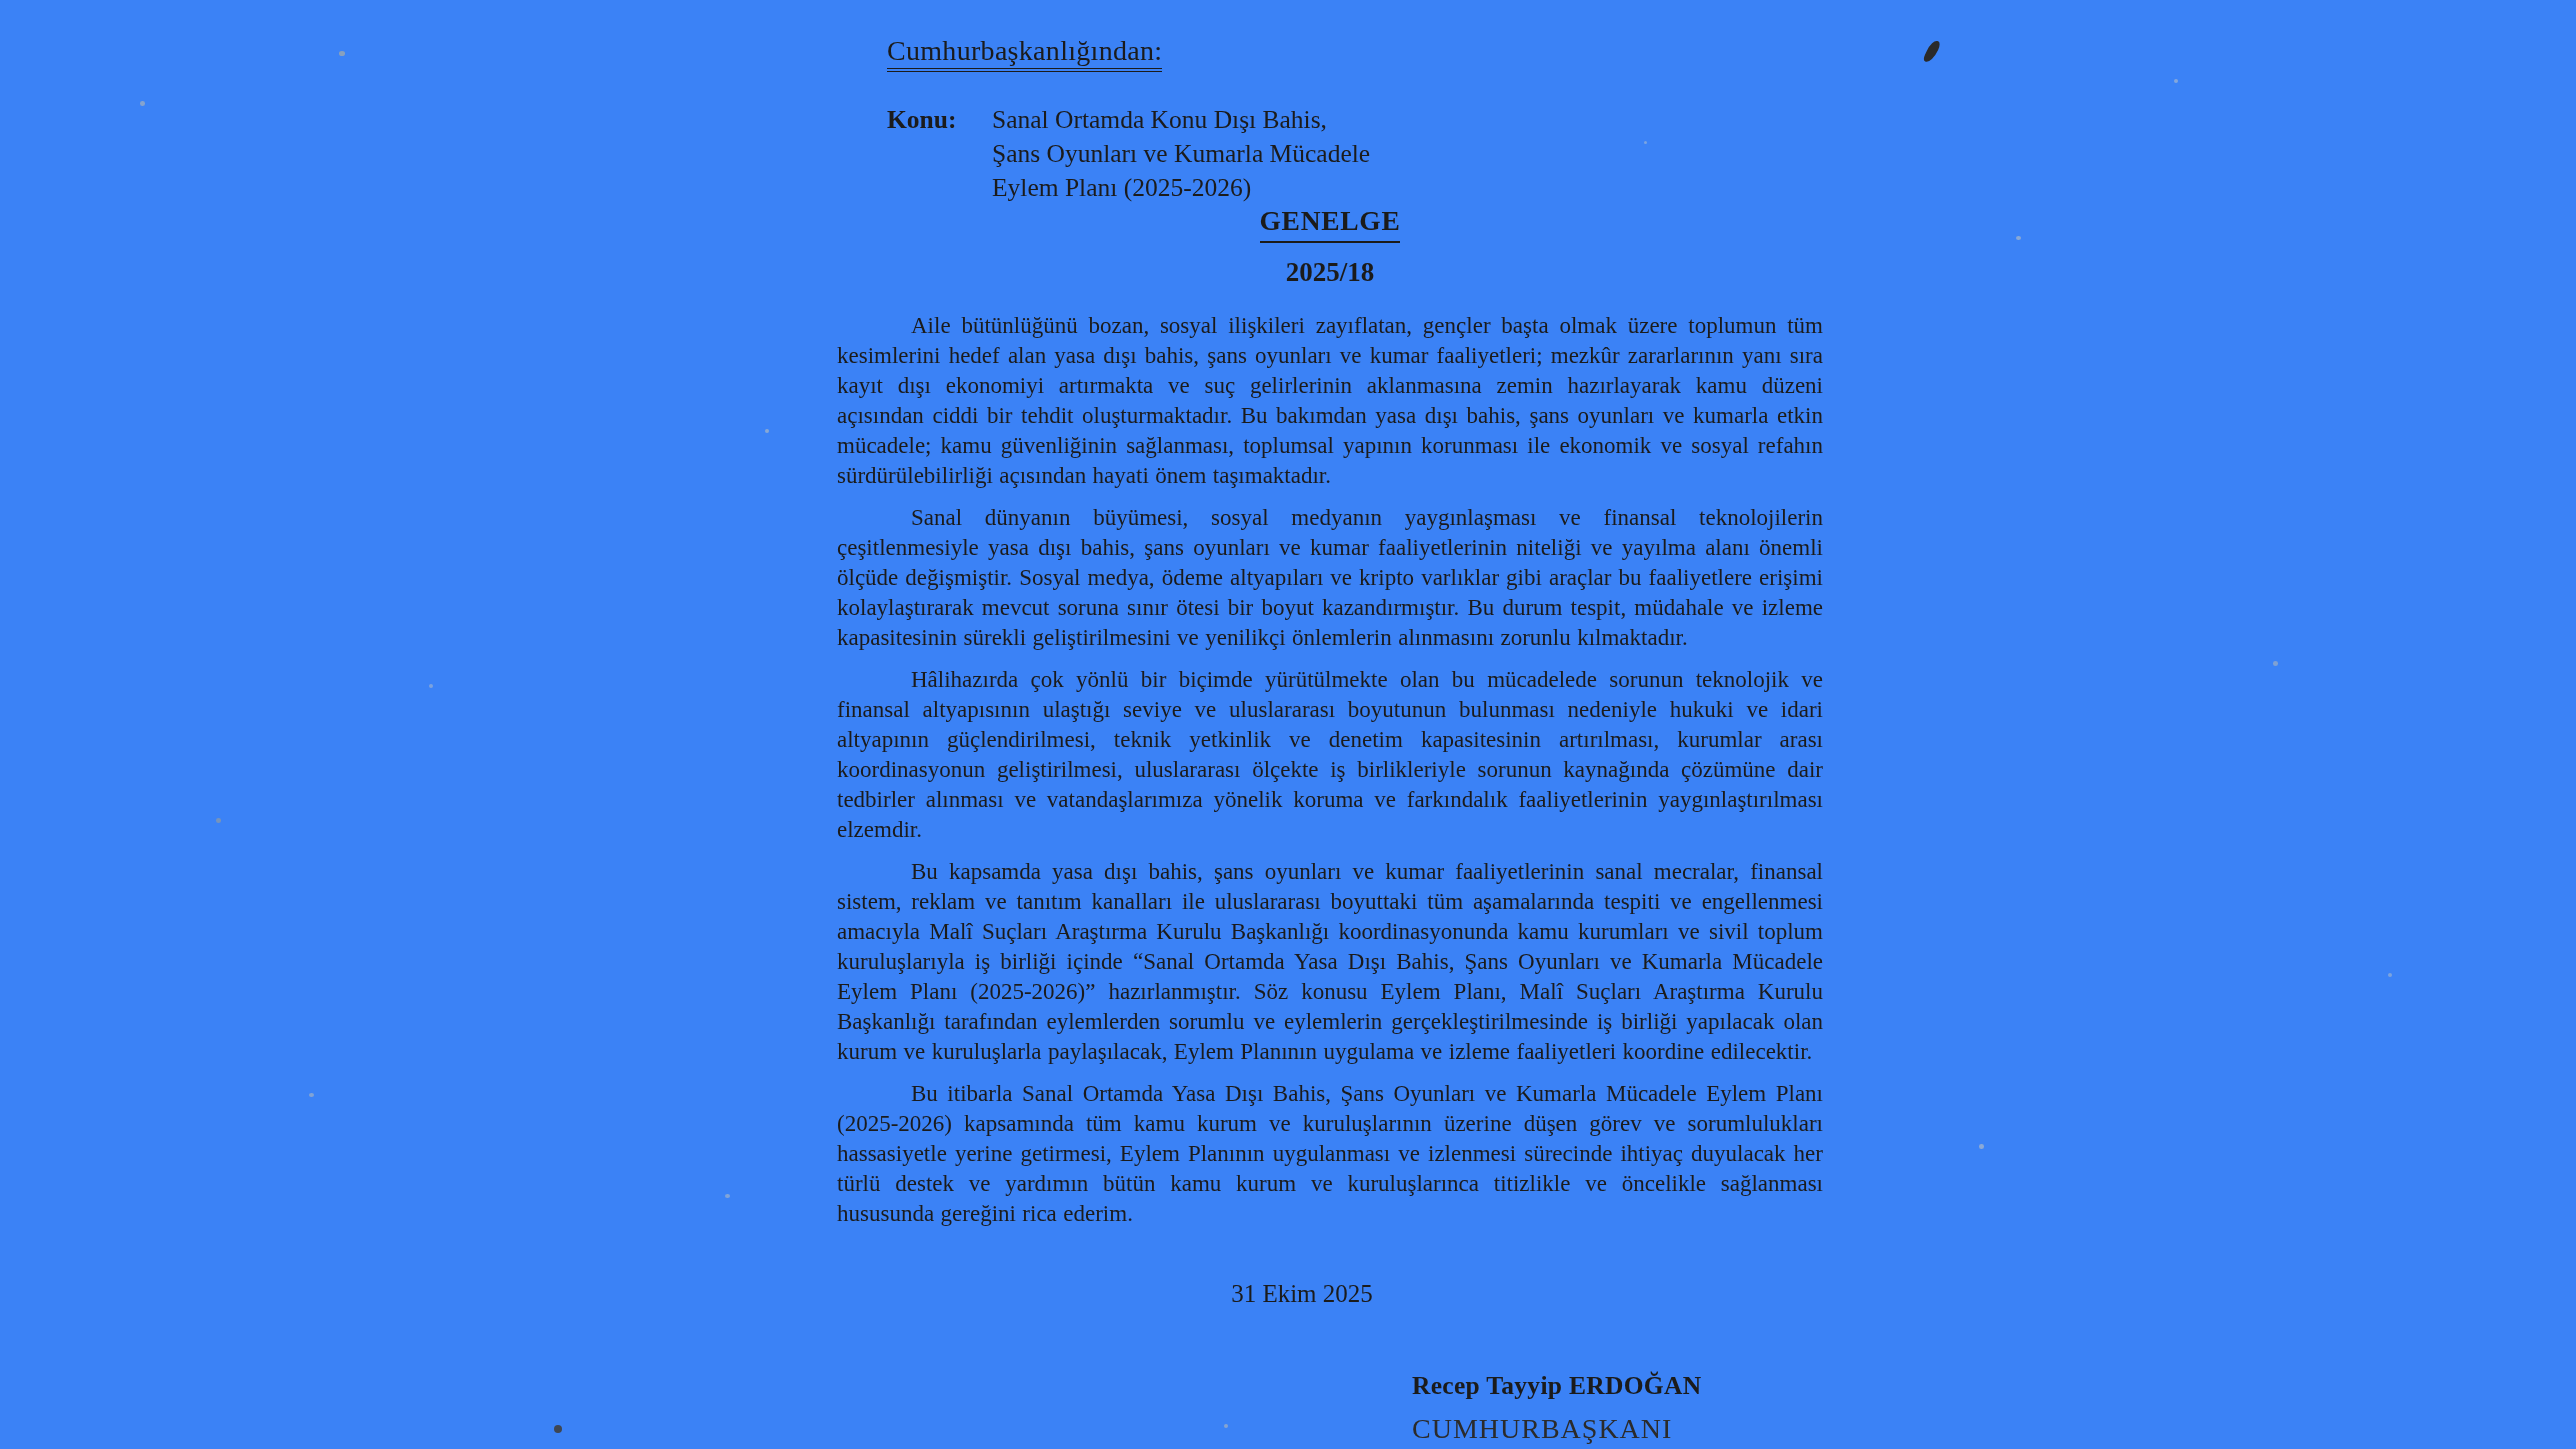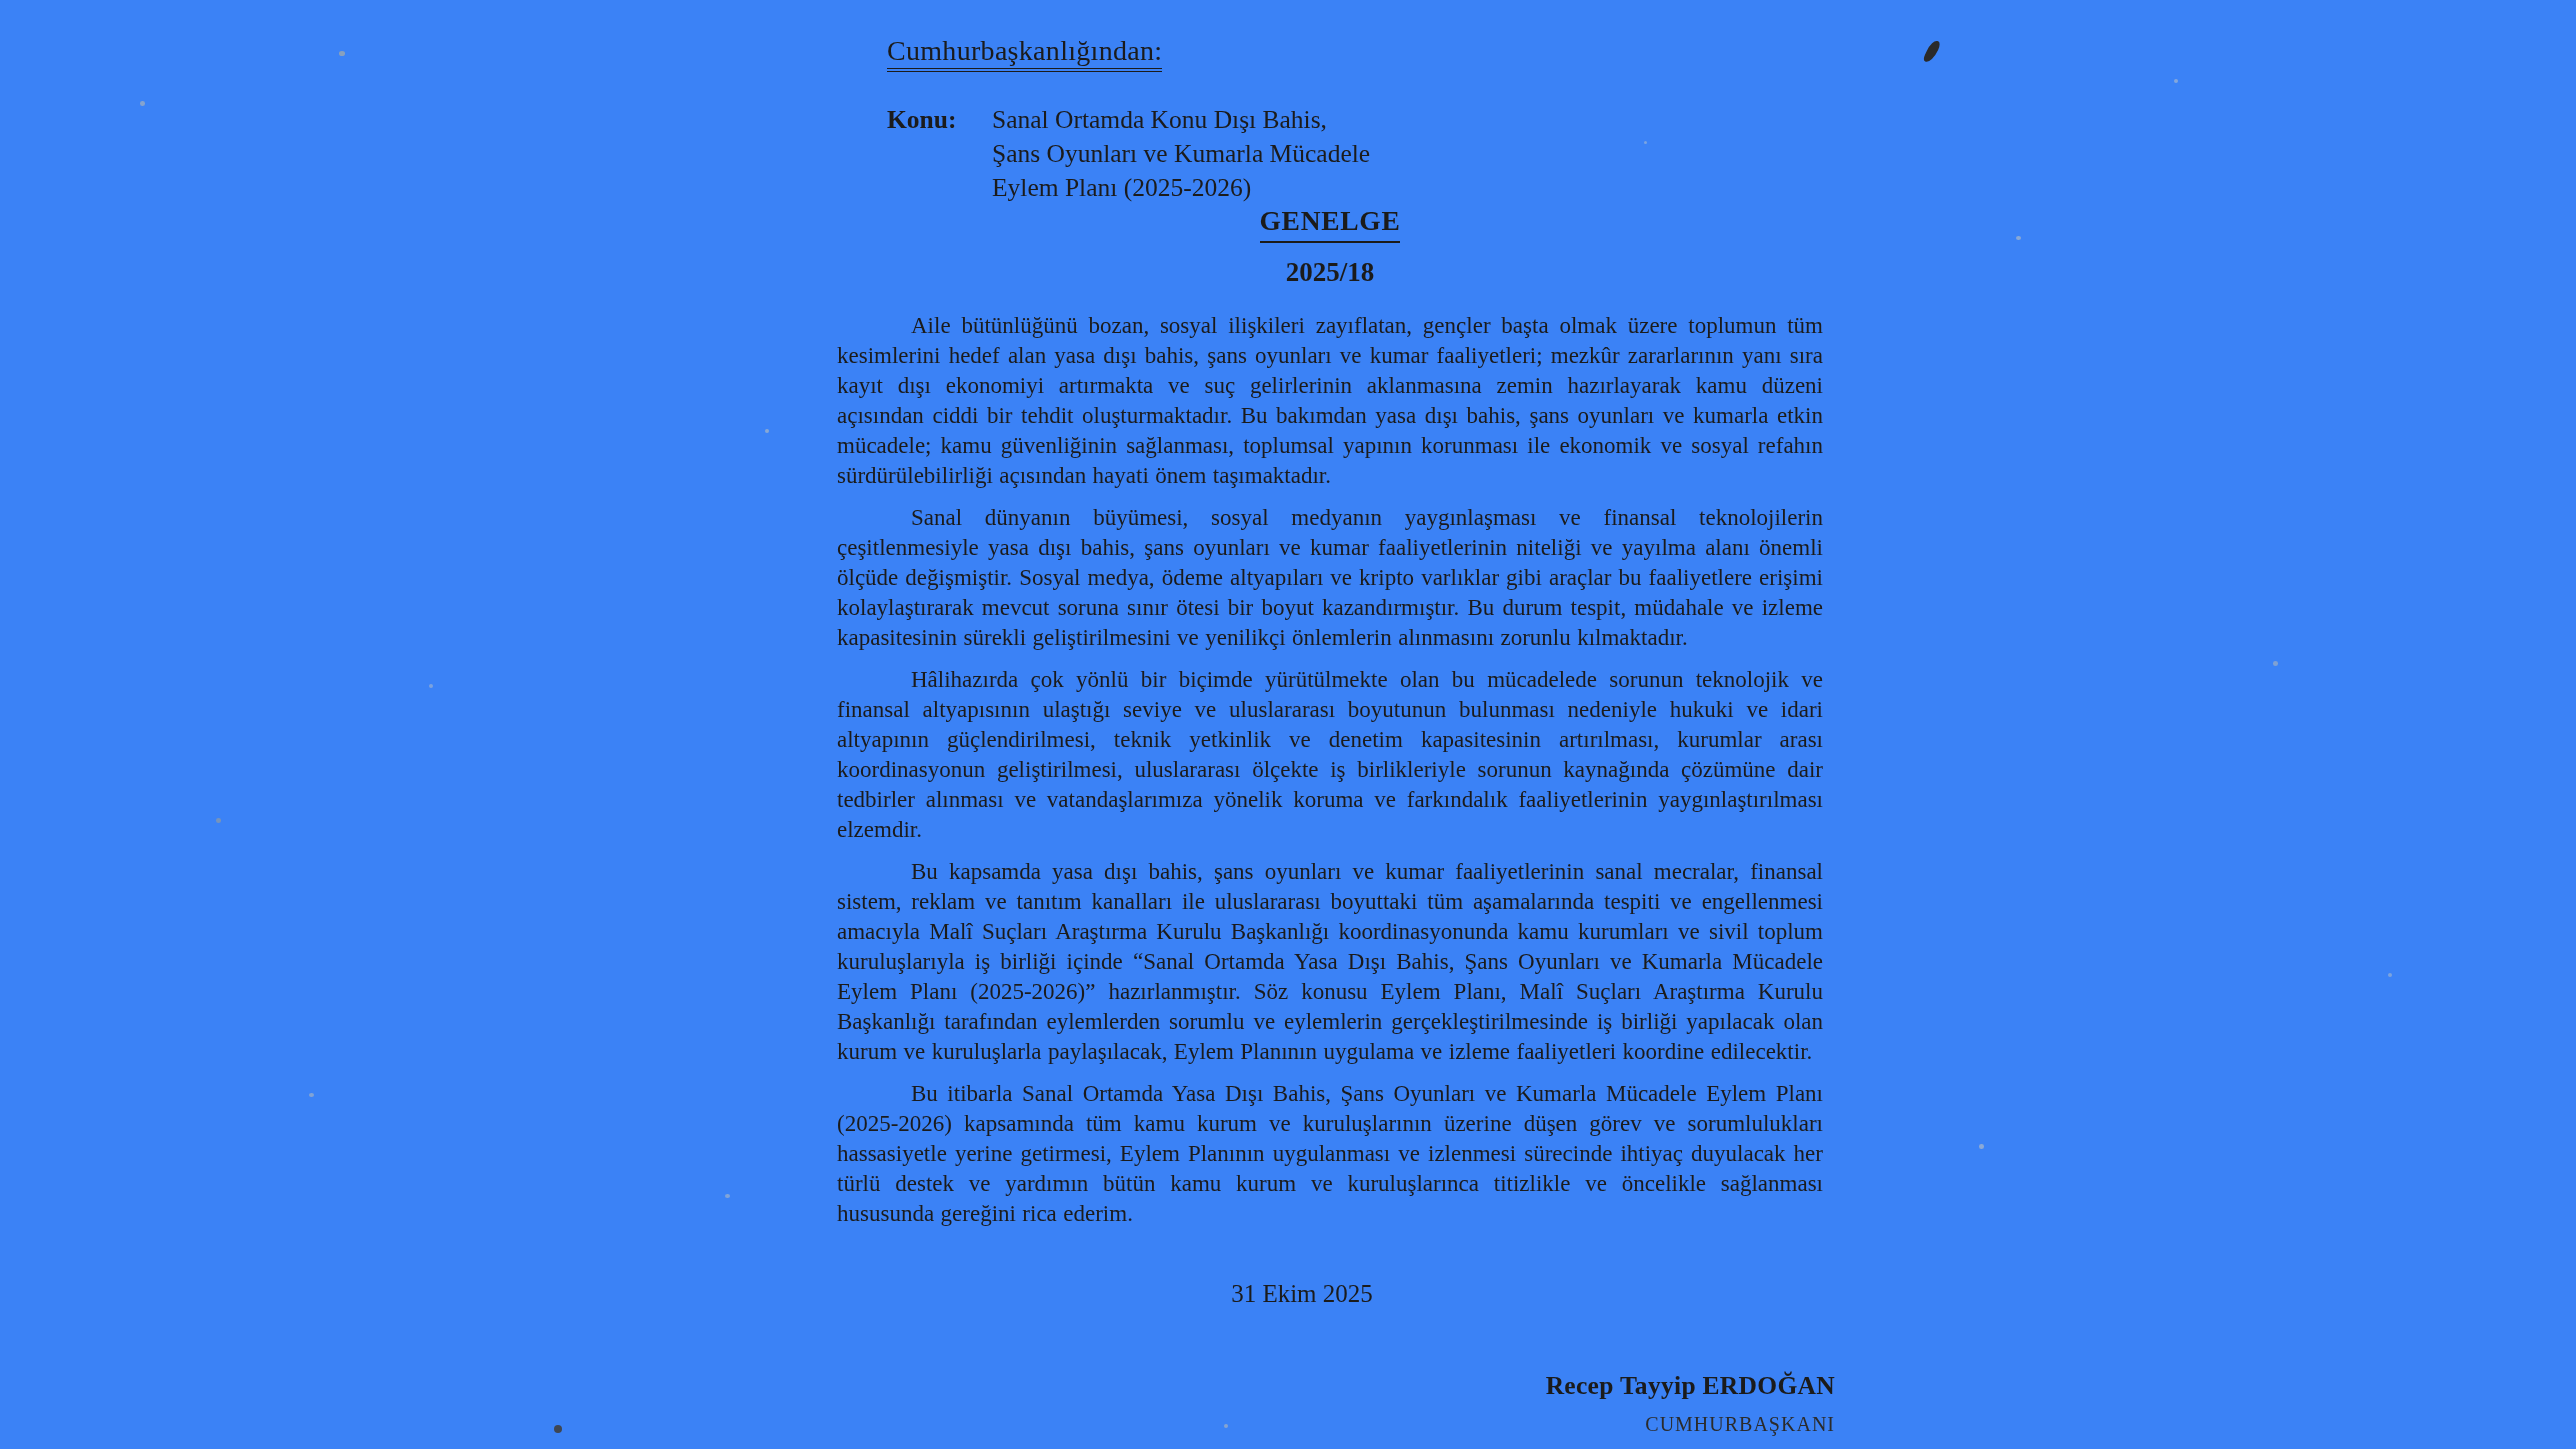--- a/index.html
+++ b/index.html
@@ -84,29 +84,29 @@
     top: 1280px;
     width: 1010px;
     text-align: center;
     font-size: 25px;
   }
   .signature {
     position: absolute;
     left: 1412px;
     top: 1371px;
     width: 423px;
-    text-align: right;
+    text-align: left;
   }
   .sig-name {
     font-size: 25.5px;
     font-weight: bold;
     letter-spacing: 0.3px;
   }
   .sig-title {
-    font-size: 20px;
+    font-size: 28px;
     margin-top: 12px;
     letter-spacing: 1px;
     color: #2b2b2b;
   }
   .ink-mark {
     position: absolute;
     left: 1927px;
     top: 40px;
     width: 10px;
     height: 23px;

